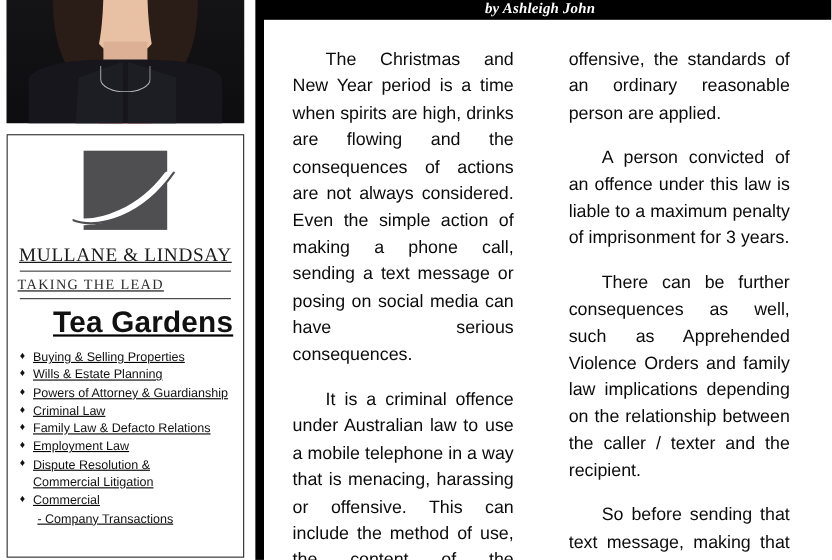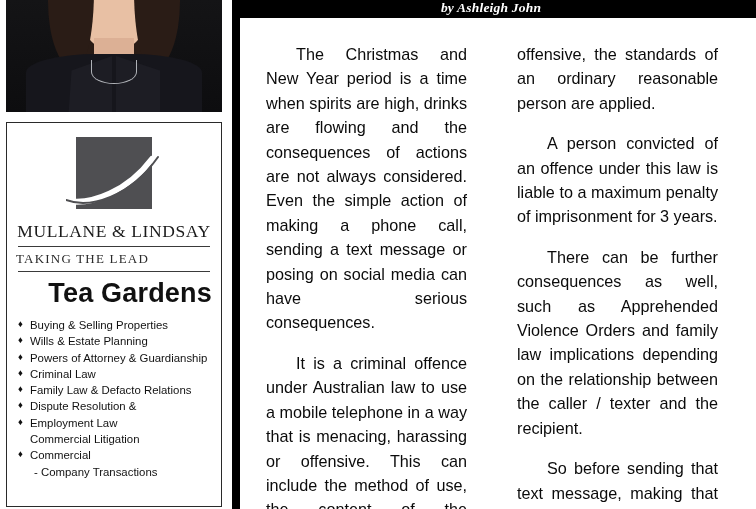--- a/index.html
+++ b/index.html
@@ -114,20 +114,21 @@
   }
 
   .logo-card {
     width: 216px;
     margin: 10px 0 0 6px;
     border: 1px solid #2a2a2a;
     background: #ffffff;
     height: 385px;
     padding: 10px 9px 6px 9px;
     position: relative;
+    text-decoration: underline;
   }
   .logo-mark {
     width: 96px; height: 78px;
     margin: 4px auto 6px auto;
     position: relative;
   }
   .logo-square {
     position: absolute;
     left: 10px; top: 0;
     width: 76px; height: 72px;
@@ -290,22 +291,22 @@
       <div class="brand-tag">TAKING THE LEAD</div>
       <div class="brand-rule2"></div>
       <div class="town">Tea Gardens</div>
 
       <ul class="services">
         <li class="bullet">Buying &amp; Selling Properties</li>
         <li class="bullet">Wills &amp; Estate Planning</li>
         <li class="bullet">Powers of Attorney &amp; Guardianship</li>
         <li class="bullet">Criminal Law</li>
         <li class="bullet">Family Law &amp; Defacto Relations</li>
+        <li class="bullet">Employment Law</li>
         <li class="bullet">Dispute Resolution &amp;</li>
-        <li class="bullet">Employment Law</li>
         <li class="cont">Commercial Litigation</li>
         <li class="bullet">Commercial</li>
         <li class="sub">- Company Transactions</li>
 
       </ul>
     </div>
   </div>
 
   <div class="divider"></div>
 

